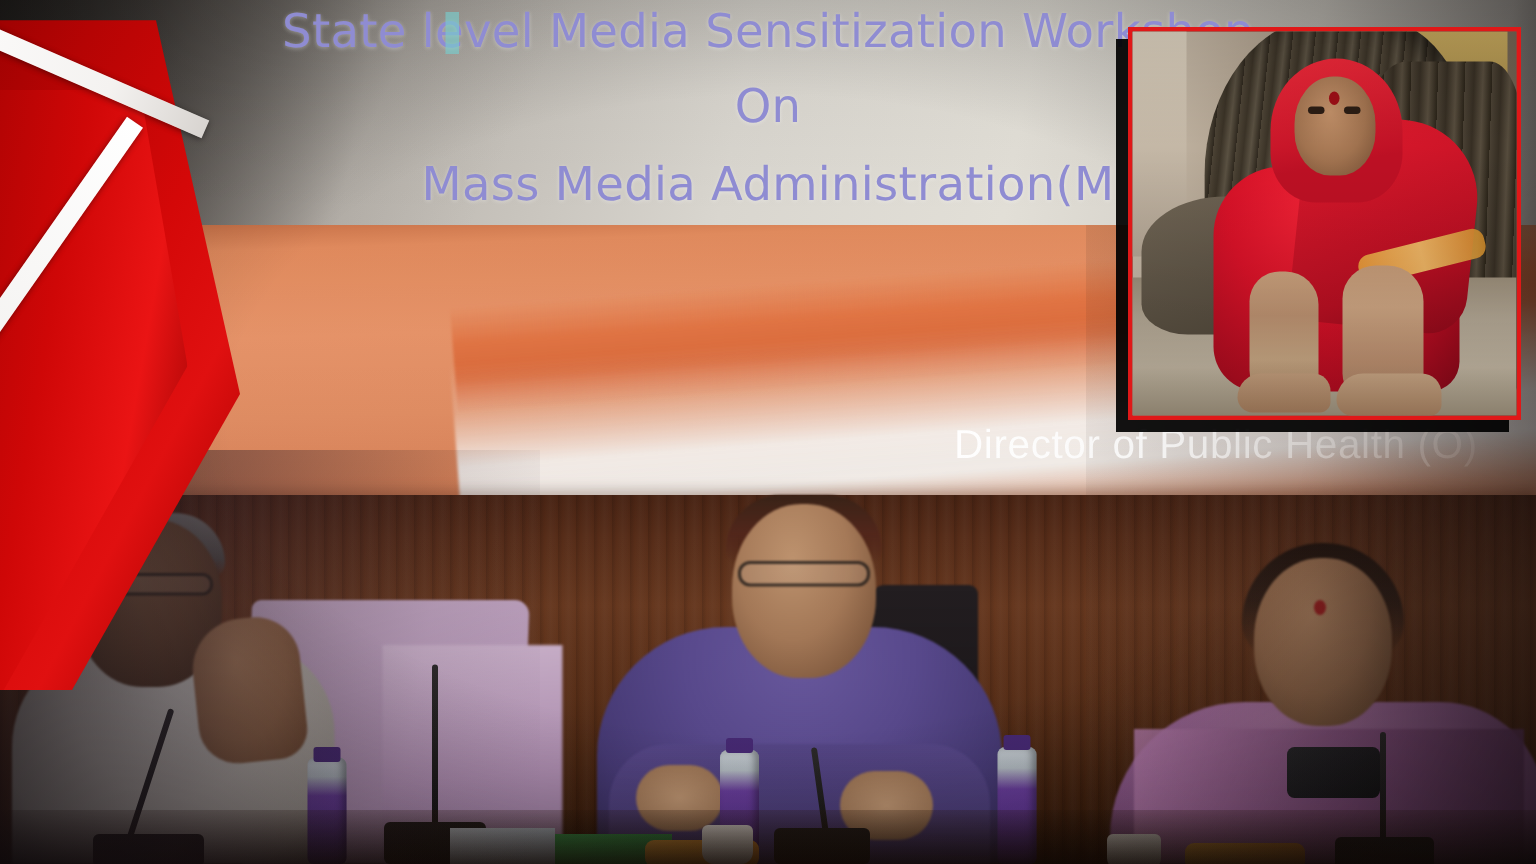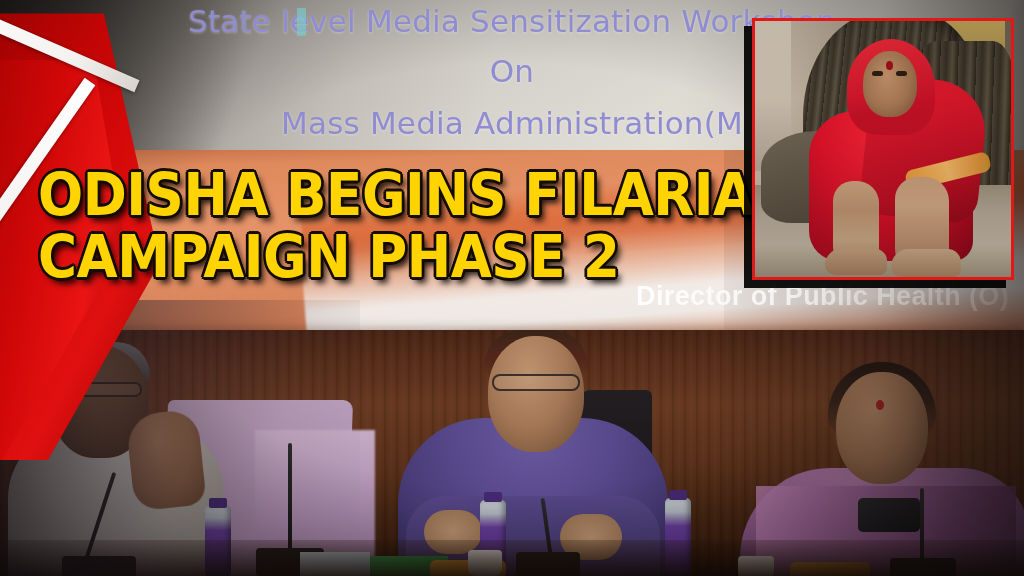--- a/index.html
+++ b/index.html
@@ -179,21 +179,21 @@
   }
   .slide-l1{position:absolute;left:0;top:2px;width:100%;font-size:31px;line-height:38px;}
   .slide-l2{position:absolute;left:0;top:52px;width:100%;font-size:31px;line-height:38px;}
   .slide-l3{position:absolute;left:0;top:104px;width:100%;font-size:31px;line-height:38px;}
   .cursor-mark{position:absolute;left:297px;top:8px;width:9px;height:28px;background:rgba(120,205,205,.65);}
 
   
   .director{
     position:absolute;left:636px;top:281px;
     font-family:"Liberation Sans", sans-serif;
-    font-weight:bold;font-size:27px;letter-spacing:.4px;
+    font-weight:normal;font-size:27px;letter-spacing:.4px;
     white-space:nowrap;
     background:linear-gradient(90deg,rgba(255,255,255,.95) 0%,rgba(250,250,250,.85) 38%,rgba(225,222,220,.55) 68%,rgba(190,180,175,.32) 90%,rgba(170,160,155,.18) 100%);
     -webkit-background-clip:text;background-clip:text;
     color:transparent;
     filter:blur(.25px);
   }
 
   
   .redshape{
     position:absolute;left:-40px;top:-10px;width:200px;height:470px;
@@ -422,18 +422,14 @@
     <div class="ins-grade"></div>
   </div>
 
   <div class="redshape"></div>
   <div class="redshape2"></div>
   <div class="whitestripe">
     <div class="wstripe-a"></div>
     <div class="wstripe-b"></div>
   </div>
 
-  <div class="headline">
-    <div class="hl">ODISHA BEGINS FILARIA</div>
-    <div class="hl hl2">CAMPAIGN PHASE 2</div>
-  </div>
 
 </div>
 
 </body></html>

